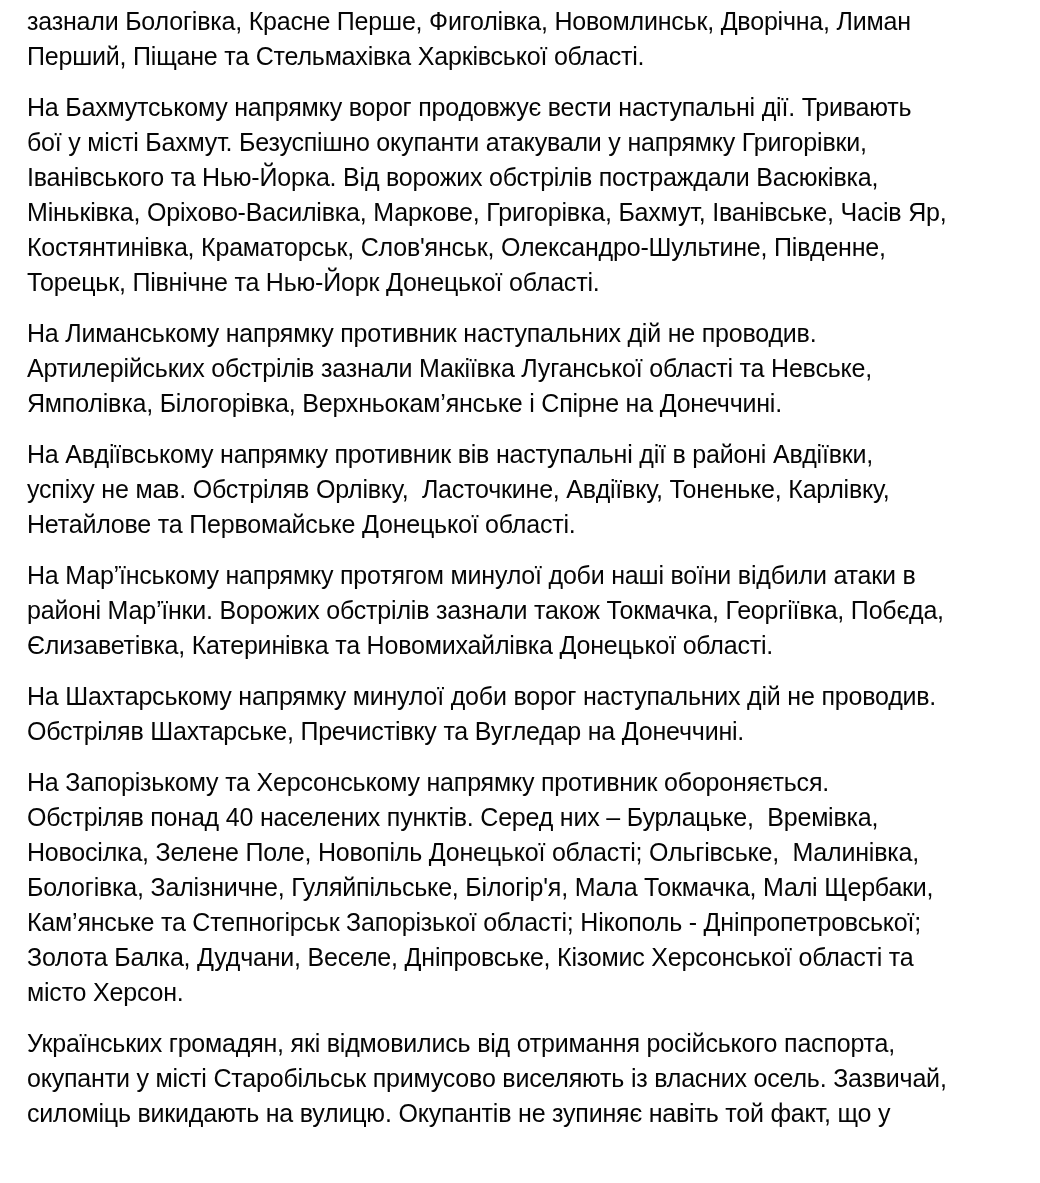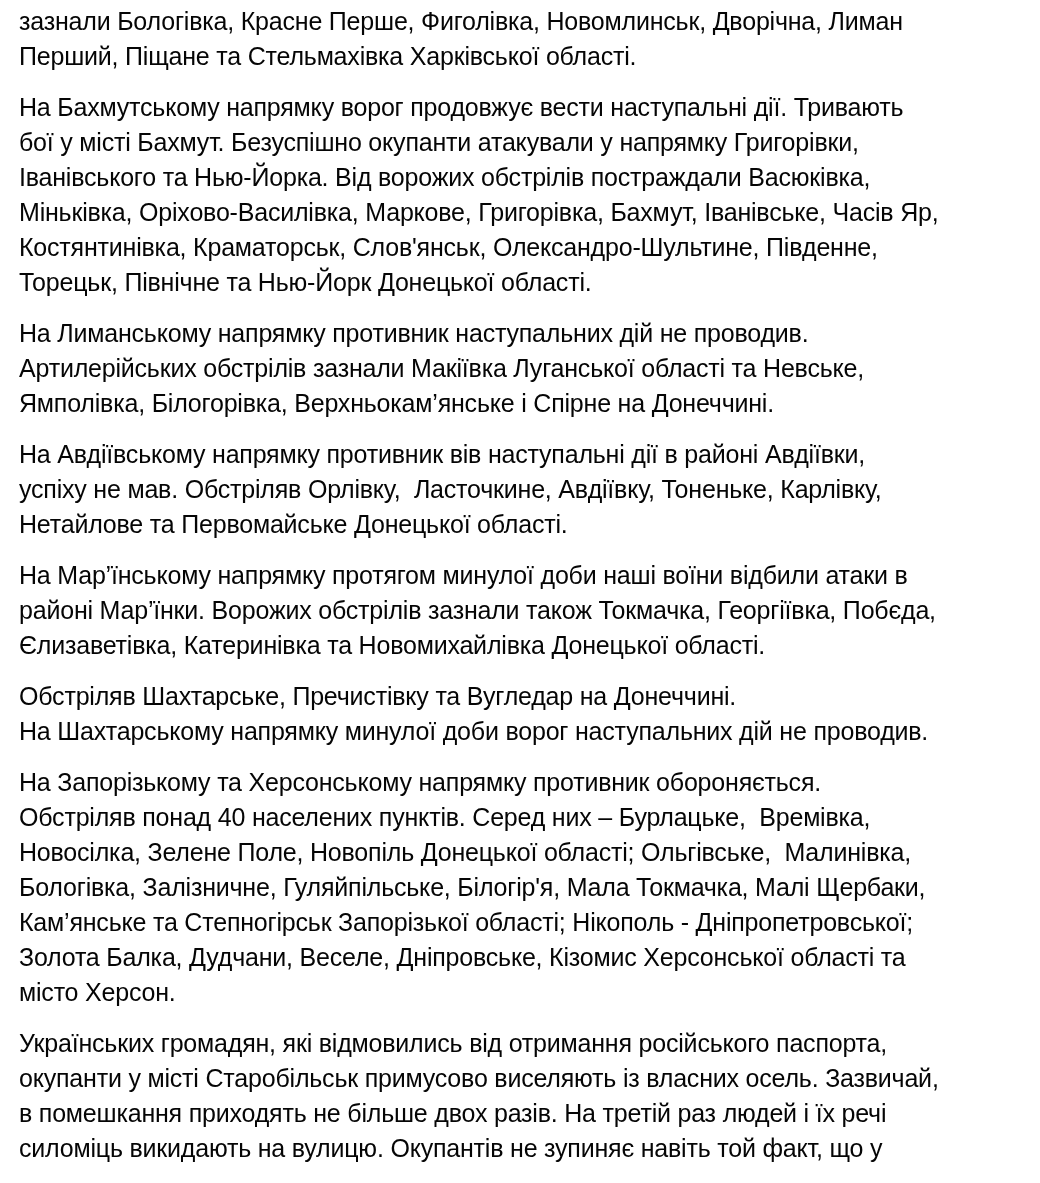--- a/index.html
+++ b/index.html
@@ -11,21 +11,21 @@
     width: 1040px;
     height: 1183px;
     overflow: hidden;
     font-family: "Liberation Sans", "DejaVu Sans", sans-serif;
     color: #050505;
   }
   main.doc {
     padding: 4px 18px 0 19px;
   }
   p.para {
-    margin: 0 0 16px 0;
+    margin: 0 0 16px 8px;
     padding: 0;
   }
   .line {
     display: block;
     white-space: pre;          
     font-size: 25px;
     line-height: 35px;
     letter-spacing: -0.2px;
     font-weight: 400;
   }
@@ -61,34 +61,33 @@
     <span class="line">Нетайлове та Первомайське Донецької області.</span>
   </p>
 
   <p class="para">
     <span class="line">На Мар’їнському напрямку протягом минулої доби наші воїни відбили атаки в</span>
     <span class="line">районі Мар’їнки. Ворожих обстрілів зазнали також Токмачка, Георгіївка, Побєда,</span>
     <span class="line">Єлизаветівка, Катеринівка та Новомихайлівка Донецької області.</span>
   </p>
 
   <p class="para">
+    <span class="line">На Шахтарському напрямку минулої доби ворог наступальних дій не проводив.</span>
     <span class="line">Обстріляв Шахтарське, Пречистівку та Вугледар на Донеччині.</span>
-    <span class="line">На Шахтарському напрямку минулої доби ворог наступальних дій не проводив.</span>
   </p>
 
   <p class="para">
     <span class="line">На Запорізькому та Херсонському напрямку противник обороняється.</span>
     <span class="line">Обстріляв понад 40 населених пунктів. Серед них – Бурлацьке,  Времівка,</span>
     <span class="line">Новосілка, Зелене Поле, Новопіль Донецької області; Ольгівське,  Малинівка,</span>
     <span class="line">Бологівка, Залізничне, Гуляйпільське, Білогір'я, Мала Токмачка, Малі Щербаки,</span>
     <span class="line">Кам’янське та Степногірськ Запорізької області; Нікополь - Дніпропетровської;</span>
     <span class="line">Золота Балка, Дудчани, Веселе, Дніпровське, Кізомис Херсонської області та</span>
     <span class="line">місто Херсон.</span>
   </p>
 
   <p class="para">
     <span class="line">Українських громадян, які відмовились від отримання російського паспорта,</span>
     <span class="line">окупанти у місті Старобільськ примусово виселяють із власних осель. Зазвичай,</span>
-    <span class="line">в помешкання приходять не більше двох разів. На третій раз людей і їх речі</span>
     <span class="line">силоміць викидають на вулицю. Окупантів не зупиняє навіть той факт, що у</span>
   </p>
 
 </main>
 
 </body></html>

